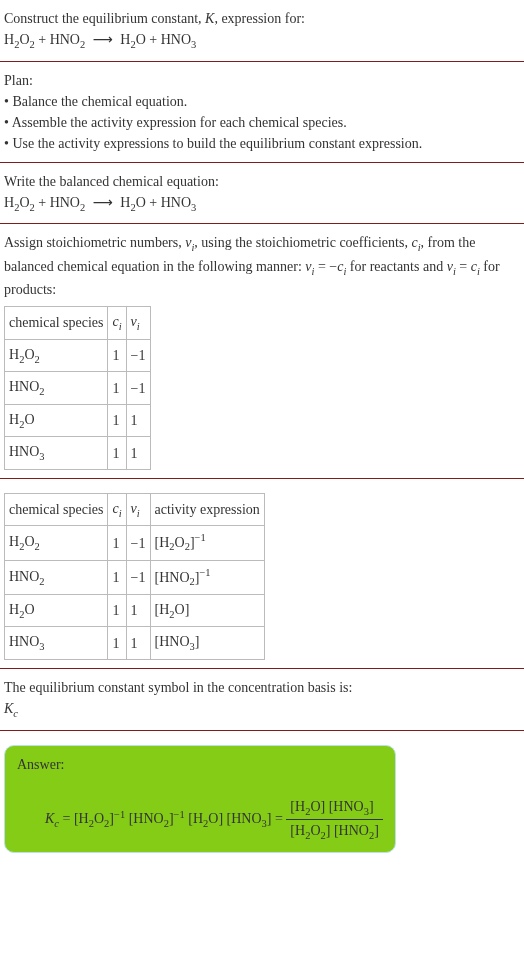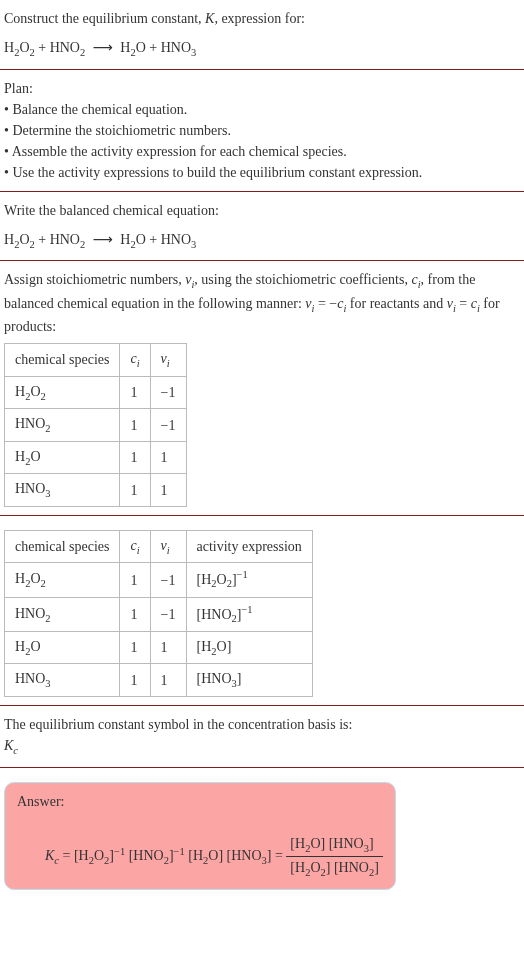--- a/index.html
+++ b/index.html
@@ -14,47 +14,46 @@
   .section {
     padding: 8px 4px;
     border-bottom: 1px solid #7f1d1d;
     line-height: 1.5;
   }
   .section.noborder {
     border-bottom: none;
   }
   .eq {
     font-family: Georgia, serif;
-    margin-top: 8px;
   }
   sub { font-size: 0.75em; vertical-align: sub; }
   sup { font-size: 0.75em; vertical-align: super; }
   .arrow { display: inline-block; margin: 0 4px; }
   .table {
     border-collapse: collapse;
     margin-top: 6px;
   }
   .table td, .table th {
     border: 1px solid #bbb;
-    padding: 4px 10px;
+    padding: 4px 4px;
     text-align: left;
     font-weight: normal;
     white-space: nowrap;
   }
   .table th {
     background: #fff;
   }
   .center {
     text-align: center;
   }
   .right {
     text-align: right;
   }
   .answer-box {
-    background: #fca5a5;
+    background: #84cc16;
     border: 1px solid #bcdff0;
     border-radius: 10px;
     padding: 8px 12px;
     margin-top: 6px;
     display: inline-block;
   }
   .frac {
     display: inline-block;
     vertical-align: middle;
     text-align: left;
@@ -74,21 +73,20 @@
   <div class="eq">
     H<sub>2</sub>O<sub>2</sub> + HNO<sub>2</sub>
     <span class="arrow">⟶</span>
     H<sub>2</sub>O + HNO<sub>3</sub>
   </div>
 </div>
 
 <div class="section">
   <div>Plan:</div>
   <div>• Balance the chemical equation.</div>
-  <div>• Determine the stoichiometric numbers.</div>
   <div>• Assemble the activity expression for each chemical species.</div>
   <div>• Use the activity expressions to build the equilibrium constant expression.</div>
 </div>
 
 <div class="section">
   <div>Write the balanced chemical equation:</div>
   <div class="eq">
     H<sub>2</sub>O<sub>2</sub> + HNO<sub>2</sub>
     <span class="arrow">⟶</span>
     H<sub>2</sub>O + HNO<sub>3</sub>

